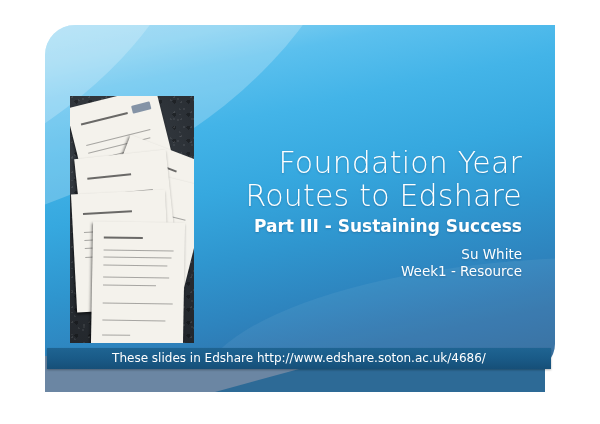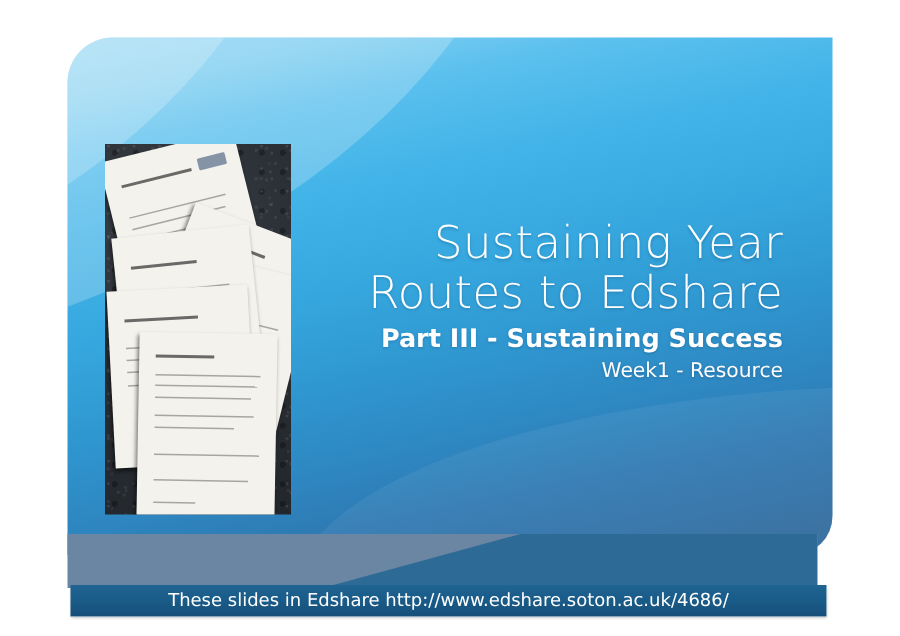--- a/index.html
+++ b/index.html
@@ -193,21 +193,20 @@
   .banner {
     position: absolute;
     box-sizing: border-box;
     background: linear-gradient(180deg, #1f6492 0%, #1a5b88 48%, #164f78 100%);
     color: #ffffff;
     font-size: 12px;
     line-height: 20px;
     text-align: center;
     white-space: nowrap;
     box-shadow: 0 1px 2px rgba(0,0,0,0.30);
-    margin-top: 42px;
   }
   .banner-1 {
     left: 47px;
     top: 348px;
     width: 504px;
     height: 21px;
   }
   .banner-2 {
     left: 38px;
     top: 392px;
@@ -275,23 +274,24 @@
       <div class="line" style="top:34%; width:70%;"></div>
       <div class="line" style="top:44%; width:72%;"></div>
       <div class="line" style="top:50%; width:58%;"></div>
       <div class="line" style="top:64%; width:76%;"></div>
       <div class="line" style="top:78%; width:68%;"></div>
       <div class="line" style="top:90%; width:30%;"></div>
     </div>
   </div>
 
   <div class="title-block">
-    <div class="title-line">Sustaining Year</div>
+    <div class="title-line">Foundation Year</div>
     <div class="title-line">Routes to Edshare</div>
     <div class="subtitle">Part III - Sustaining Success</div>
+    <div class="meta">Su White</div>
     <div class="meta" style="margin-top:0">Week1 - Resource</div>
   </div>
 
   <div class="slate-band">
     <div class="taper"></div>
   </div>
 
   <div class="banner banner-1">These slides in Edshare http://www.edshare.soton.ac.uk/4686/</div>
 
 

